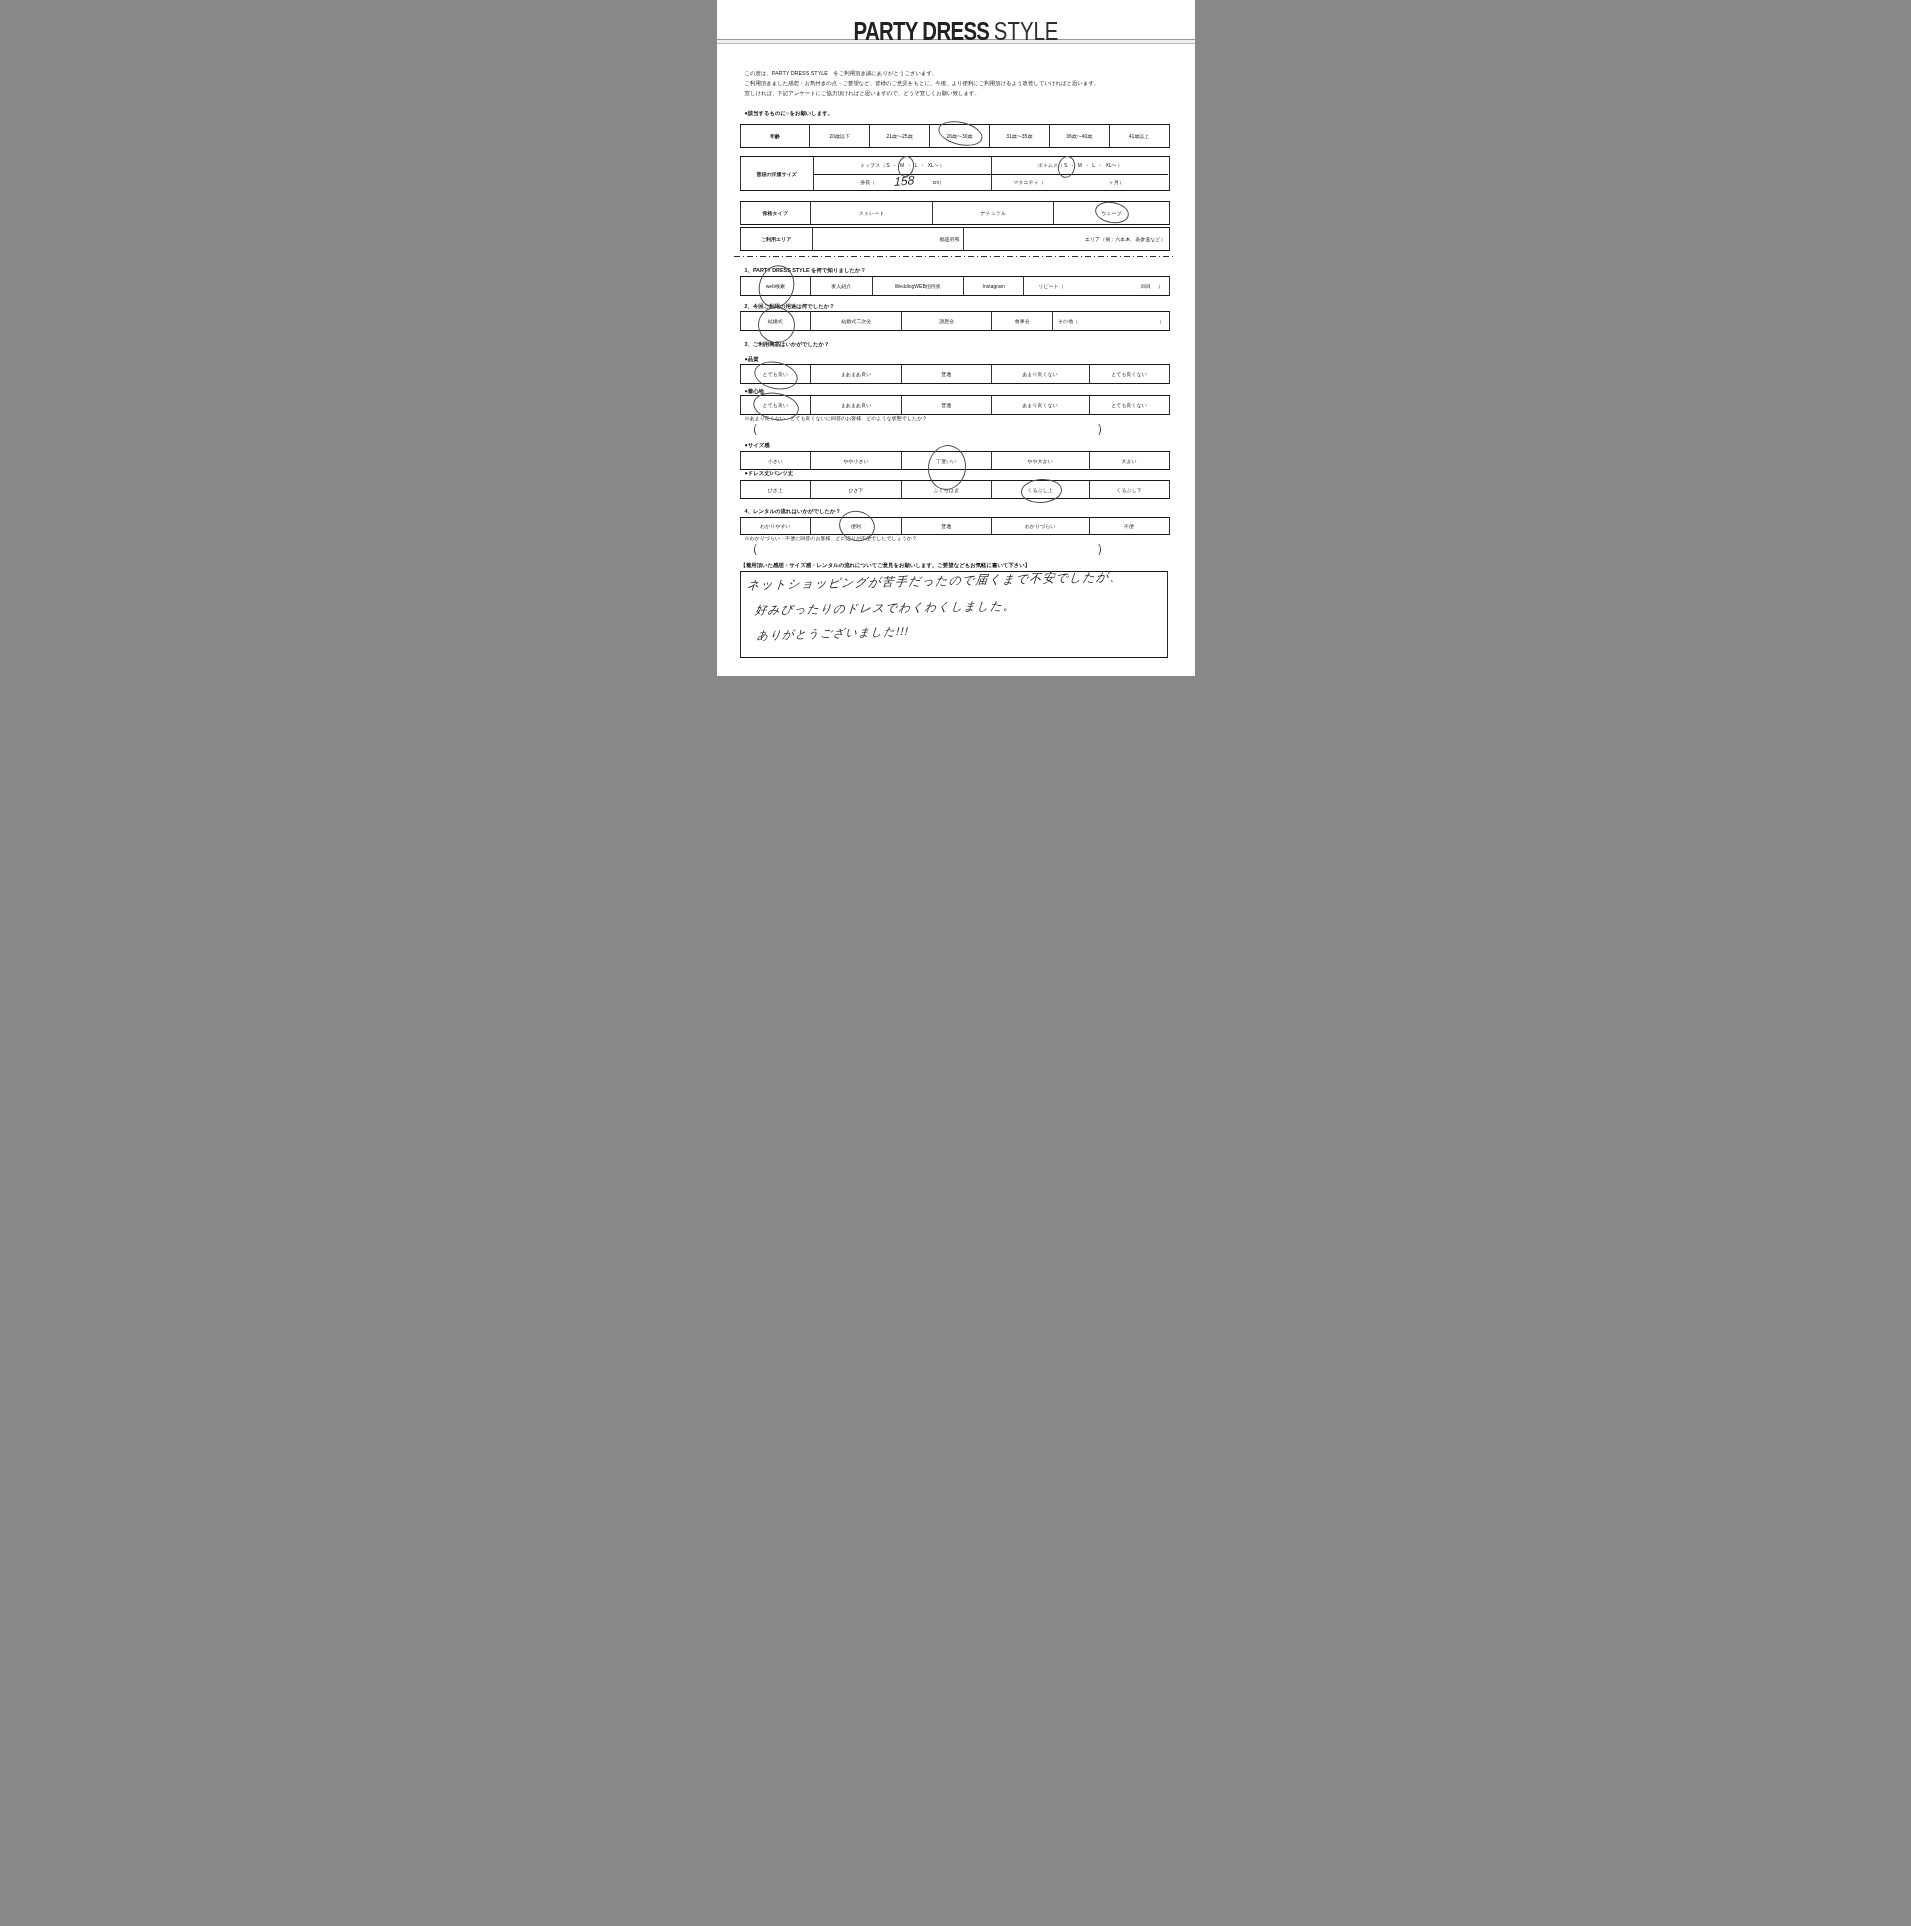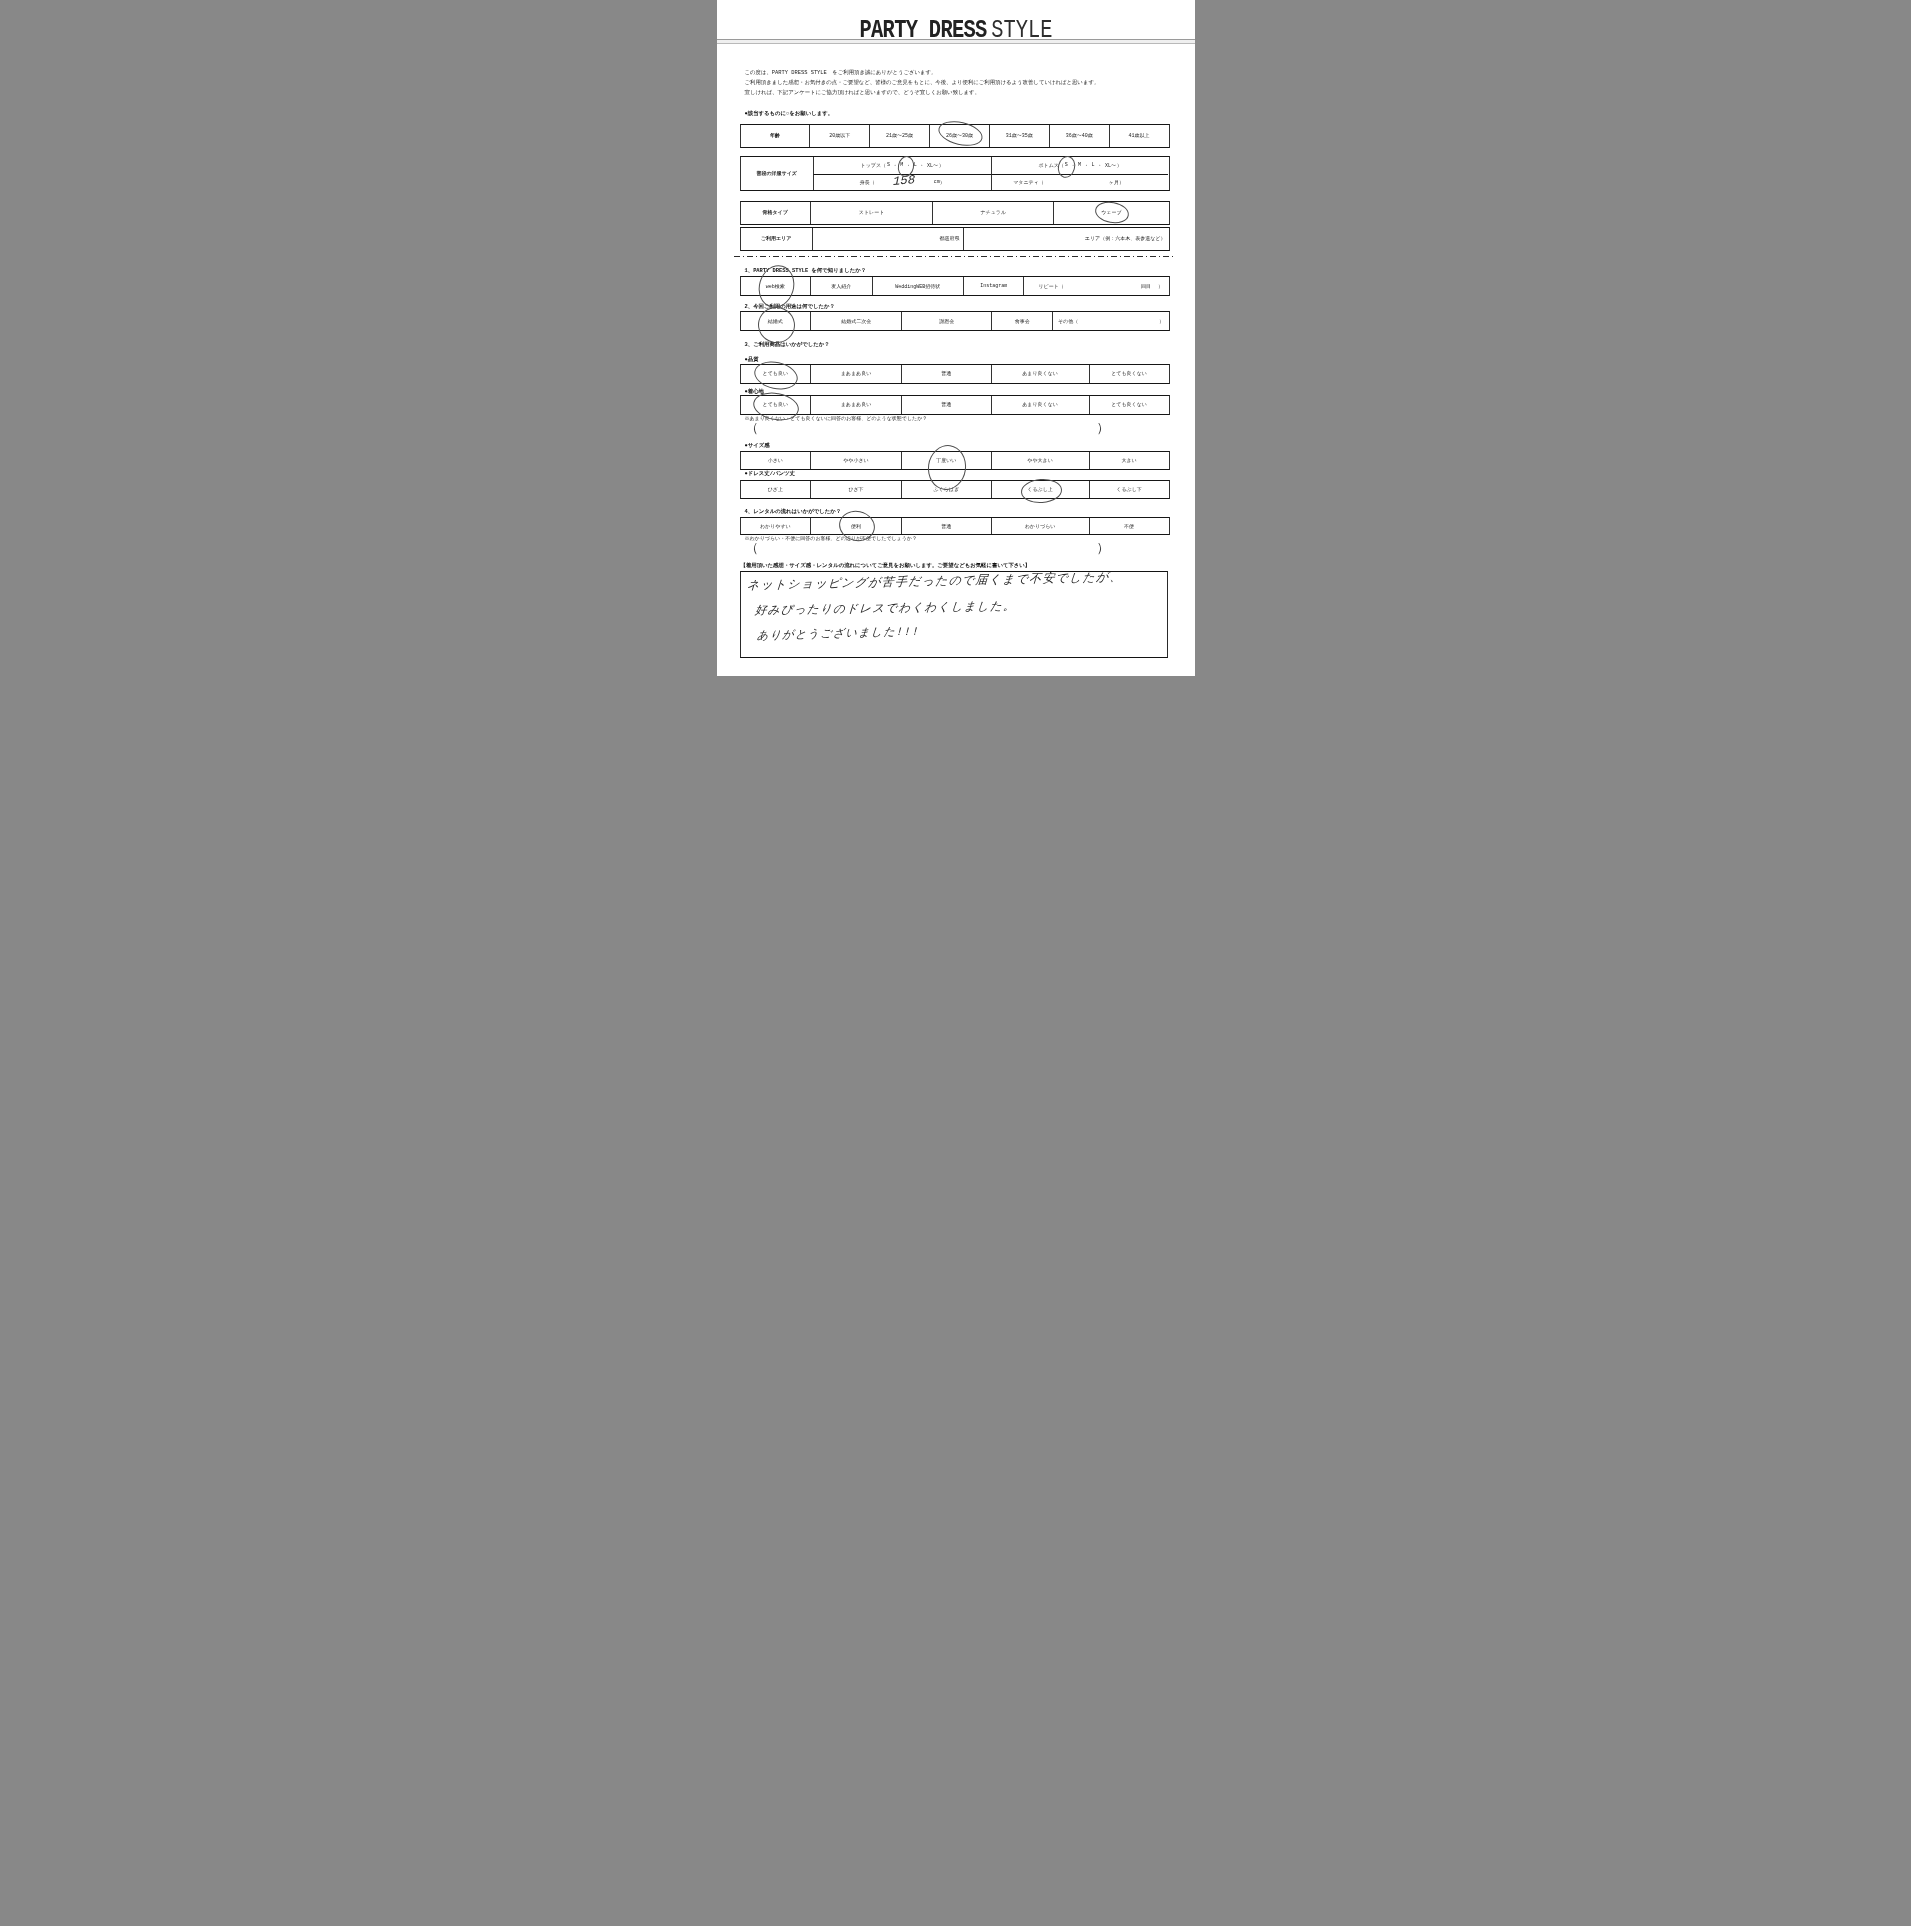--- a/index.html
+++ b/index.html
@@ -1,18 +1,18 @@
 <!DOCTYPE html>
 <html style="font-size:6.2px"><head>
 <meta charset="utf-8">
 <style>
   html,body{margin:0;padding:0;background:#888;}
   #page{
     position:relative;width:478px;height:676px;margin:0 auto;background:#ffffff;
-    font-family:Liberation Mono, monospace;color:#1b1b1b;overflow:hidden;
+    font-family:Liberation Sans, sans-serif;color:#1b1b1b;overflow:hidden;
   }
   .abs{position:absolute;}
   
   #scanband{left:0;top:39px;width:478px;height:3.1px;background:#efefef;
     border-top:0.8px solid #9a9a9a;border-bottom:0.8px solid #b9b9b9;}
   #logo{left:0;right:0;top:19px;text-align:center;white-space:nowrap;
     transform:scale(0.85,1.08);font-size:24px;line-height:24px;color:#222;}
   #logo .b{font-weight:700;letter-spacing:-0.8px;}
   #logo .l{font-weight:300;letter-spacing:0px;margin-left:5.4px;color:#2e2e2e;}
   

